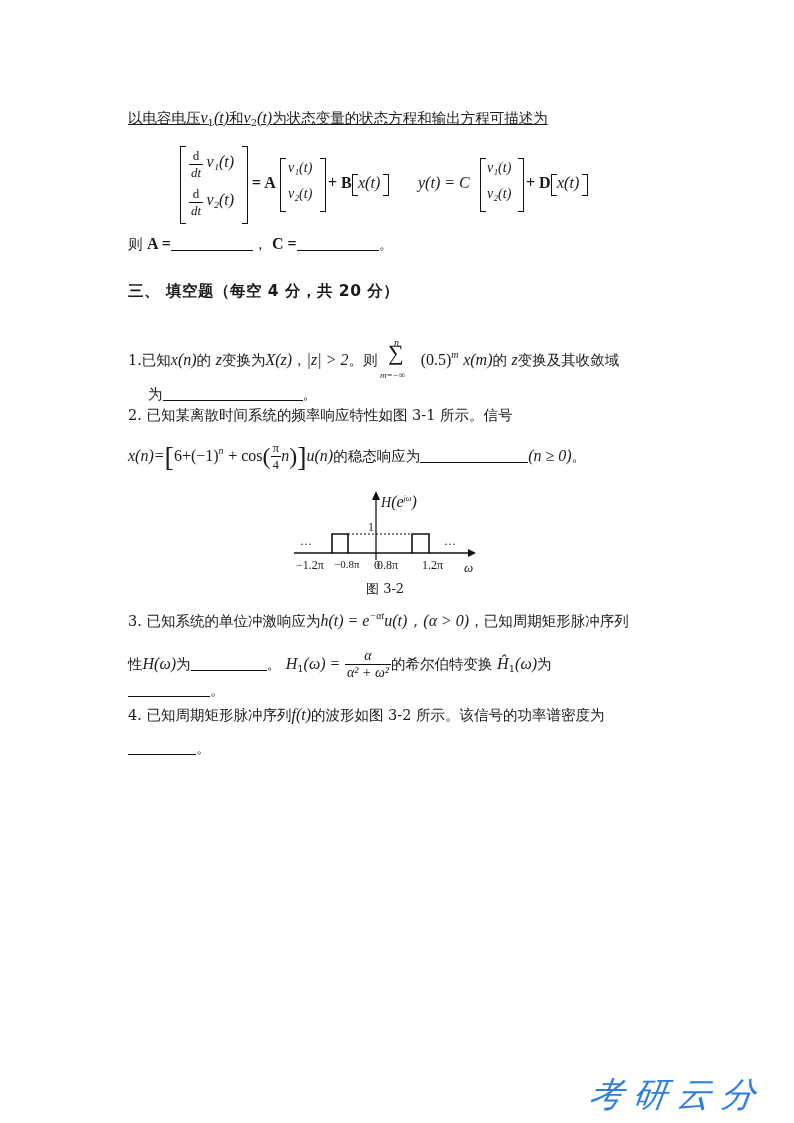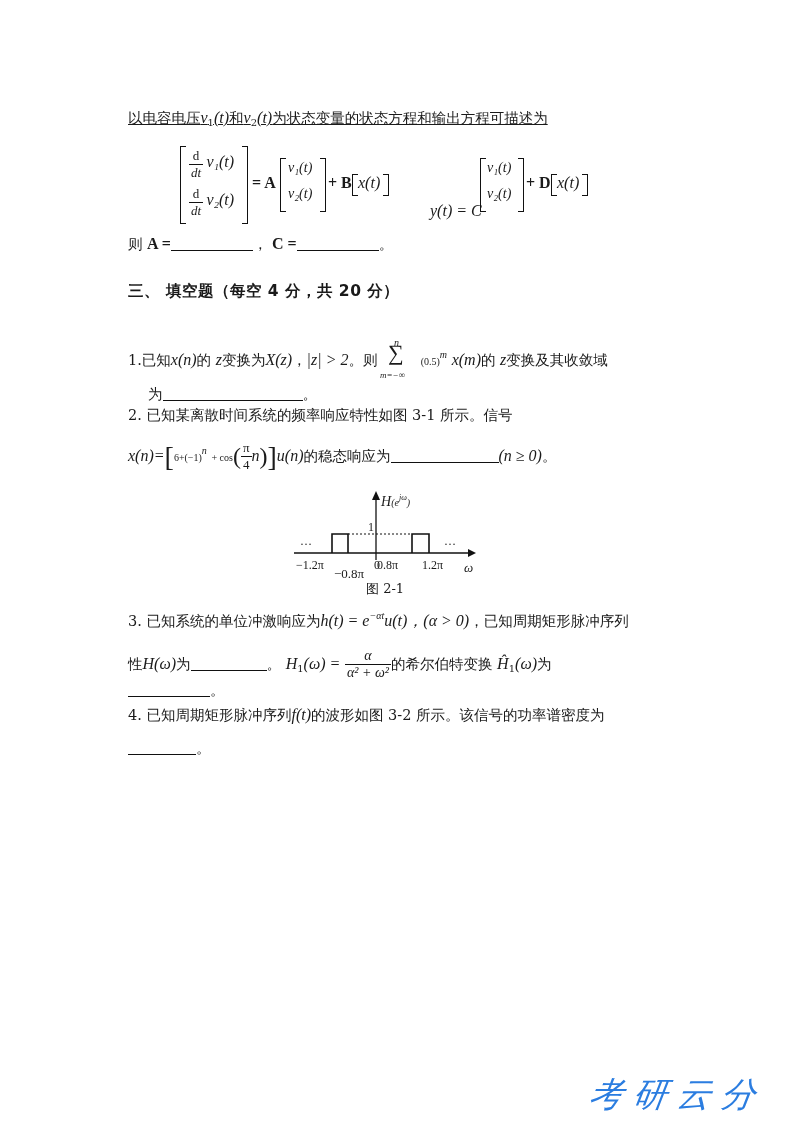--- a/index.html
+++ b/index.html
@@ -2,21 +2,21 @@
 <html><head>
 <meta charset="utf-8">
 <style>
   html, body { margin:0; padding:0; background:#ffffff; }
   body { width:794px; height:1123px; position:relative; overflow:hidden;
          font-family:"DejaVu Serif","Liberation Serif", serif; color:#1a1a1a; }
   .abs { position:absolute; }
   .line { position:absolute; left:128px; font-size:14.5px; white-space:nowrap; line-height:20px; }
   .it { font-style:italic; font-family:"Liberation Serif","DejaVu Serif", serif; font-size:16px; }
   .bf { font-weight:bold; font-family:"Liberation Serif", serif; font-size:16px; }
-  .rm { font-family:"Liberation Serif", serif; font-size:10px; }
+  .rm { font-family:"Liberation Serif", serif; font-size:16px; }
   .sub { font-size:10px; vertical-align:-3px; }
   .sup { font-size:10px; vertical-align:7px; }
   .blank { display:inline-block; border-bottom:1.3px solid #111; height:14px; vertical-align:-2px; }
   .heading { position:absolute; left:128px; top:281px; font-family:"DejaVu Sans","Liberation Sans", sans-serif;
              font-weight:bold; font-size:15.5px; letter-spacing:0.5px; }
   .bracket { position:absolute; border:1.4px solid #111; }
   .bl { border-right:none; width:5px; }
   .br { border-left:none; width:5px; }
   .frac { display:inline-block; vertical-align:middle; text-align:center; line-height:16px; }
   .frac .num { display:block; border-bottom:1px solid #111; padding:0 2px; }
@@ -47,21 +47,21 @@
   <div class="abs it" style="left:108px; top:14px; font-size:14px;">v₁(t)</div>
   <div class="abs it" style="left:108px; top:40px; font-size:14px;">v₂(t)</div>
   <div class="bracket br" style="left:140px; top:12px; height:52px;"></div>
   <div class="abs bf" style="left:148px; top:28px;">+ B</div>
   <div class="bracket bl" style="left:172px; top:28px; height:20px;"></div>
   <div class="abs it" style="left:178px; top:28px;">x(t)</div>
   <div class="bracket br" style="left:203px; top:28px; height:20px;"></div>
 </div>
 
 <div class="abs" style="left:418px; top:158px; width:180px; height:56px;">
-  <div class="abs bf" style="left:12px; top:16px;margin-top:28px;"><span class="it" style="font-weight:normal">y(t) = C</span></div>
+  <div class="abs bf" style="left:0; top:16px;"><span class="it" style="font-weight:normal">y(t) = C</span></div>
   <div class="bracket bl" style="left:62px; top:0; height:52px;"></div>
   <div class="abs it" style="left:69px; top:2px; font-size:14px;">v₁(t)</div>
   <div class="abs it" style="left:69px; top:28px; font-size:14px;">v₂(t)</div>
   <div class="bracket br" style="left:100px; top:0; height:52px;"></div>
   <div class="abs bf" style="left:108px; top:16px;">+ D</div>
   <div class="bracket bl" style="left:133px; top:16px; height:20px;"></div>
   <div class="abs it" style="left:139px; top:16px;">x(t)</div>
   <div class="bracket br" style="left:164px; top:16px; height:20px;"></div>
 </div>
 
@@ -105,26 +105,26 @@
     <polygon points="84,12 88,3 92,12" fill="#111"></polygon>
     <polyline points="44,65 44,46 60,46 60,65" fill="none" stroke="#111" stroke-width="1.6"></polyline>
     <polyline points="124,65 124,46 141,46 141,65" fill="none" stroke="#111" stroke-width="1.6"></polyline>
     <line x1="60" y1="46" x2="124" y2="46" stroke="#111" stroke-width="1" stroke-dasharray="2,2"></line>
   </svg>
   <span class="abs it" style="left:93px; top:5px; font-size:14px;"><span>H</span><span class="rm">(e</span><span style="font-size:8px; vertical-align:6px;">jω</span><span class="rm">)</span></span>
   <span class="abs rm" style="left:80px; top:32px; font-size:12px;">1</span>
   <span class="abs rm" style="left:12px; top:46px; font-size:12px;">…</span>
   <span class="abs rm" style="left:156px; top:46px; font-size:12px;">…</span>
   <span class="abs rm" style="left:8px; top:70px; font-size:12px;">−1.2π</span>
-  <span class="abs rm" style="left:46px; top:78px; font-size:13px;">−0.8π</span>
+  <span class="abs rm" style="left:46px; top:70px; font-size:11px;">−0.8π</span>
   <span class="abs rm" style="left:86px; top:70px; font-size:12px;">0</span>
   <span class="abs rm" style="left:89px; top:70px; font-size:12px;">0.8π</span>
   <span class="abs rm" style="left:134px; top:70px; font-size:12px;">1.2π</span>
   <span class="abs it" style="left:176px; top:72px; font-size:13px;">ω</span>
-  <span class="abs" style="left:78px; top:92px; font-size:13px;">图 2-1</span>
+  <span class="abs" style="left:78px; top:92px; font-size:13px;">图 3-2</span>
 </div>
 
 <div class="line" style="top:606px;">
   <span>3.</span> <span>已知系统的单位冲激响应为</span><span class="it">h(t) = e</span><span class="sup it">−αt</span><span class="it">u(t)</span><span class="it">，(α &gt; 0)</span><span>，已知周期矩形脉冲序列</span>
 </div>
 <div class="line" style="top:648px;">
   <span>性</span><span class="it">H(ω)</span><span>为</span><span class="blank" style="width:76px"></span><span>。</span>
   <span class="it">H</span><span class="sub">1</span><span class="it">(ω) =</span>
   <span class="frac it" style="font-size:14px"><span class="num">α</span><span class="den">α² + ω²</span></span><span>的希尔伯特变换</span>
   <span class="it">Ĥ</span><span class="sub">1</span><span class="it">(ω)</span><span>为</span>

